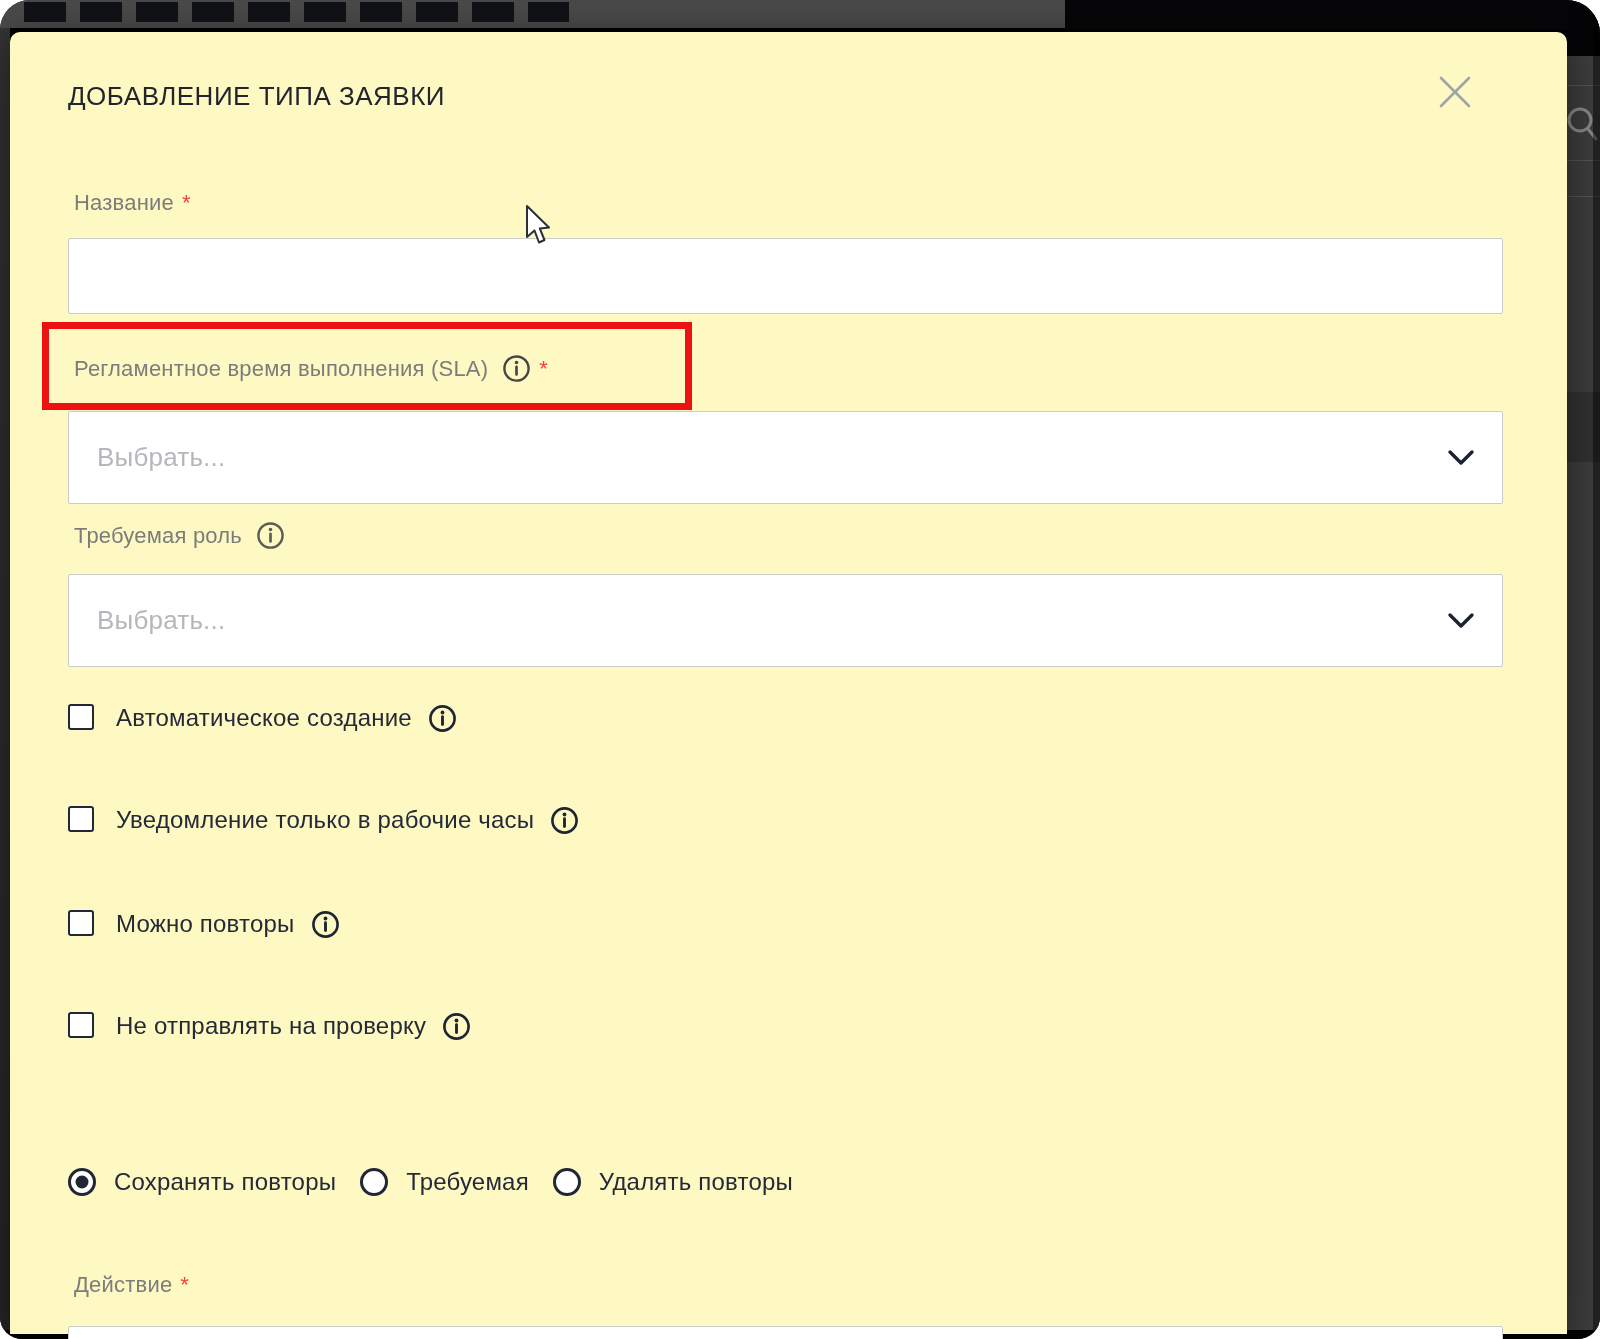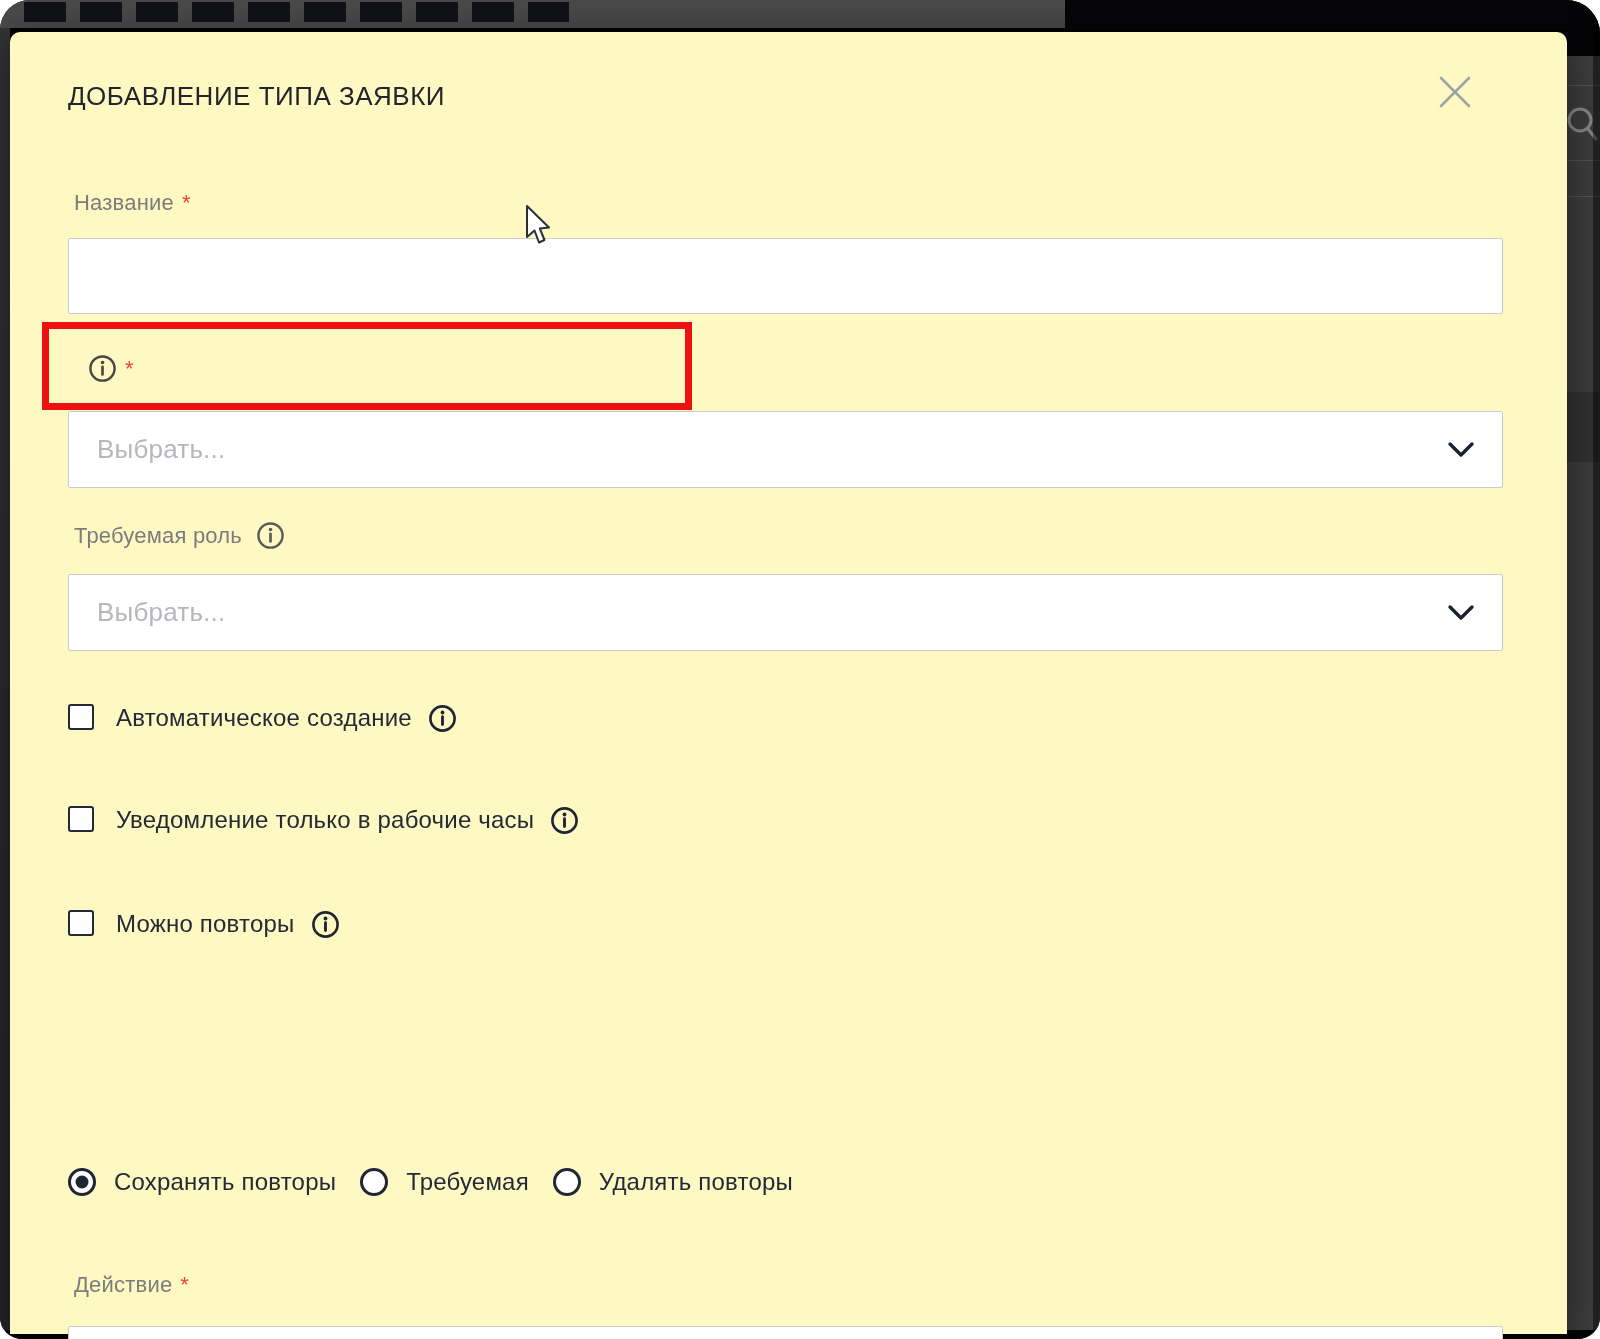--- a/index.html
+++ b/index.html
@@ -40,21 +40,21 @@
   .req{color:#f44336;margin-left:8px;font-size:22px;}
   .label-row{position:absolute;display:flex;align-items:center;margin-left:6px;}
   .info-icon{display:inline-flex;margin-left:14px;}
 
   .text-input{
     position:absolute;left:58px;width:1435px;height:76px;border:1px solid #cbcbcb;
     border-radius:2px;background:#fff;box-sizing:border-box;font-size:26px;color:#333;
     padding:0 28px;outline:none;
   }
   .select-box{
-    position:absolute;left:58px;width:1435px;height:77px;border:1px solid #cbcbcb;
+    position:absolute;left:58px;width:1435px;height:93px;border:1px solid #cbcbcb;
     border-radius:2px;background:#fff;box-sizing:border-box;display:flex;align-items:center;
     padding:0 28px;cursor:pointer;
   }
   .select-placeholder{font-size:26px;color:#b6b6bc;letter-spacing:.2px;}
   .select-chevron{position:absolute;right:26px;top:50%;transform:translateY(-50%);}
 
   .annotation-rect{
     position:absolute;left:32px;top:290px;width:650px;height:88px;
     border:7px solid #ee1111;box-sizing:border-box;pointer-events:none;z-index:20;
   }
@@ -118,20 +118,21 @@
 
     <div class="label-row" style="top:158px;left:58px">
       <span class="field-label">Название</span>
       <span class="req">*</span>
     </div>
     <input class="text-input" style="top: 206px;" type="text" value="">
 
     <div class="annotation-rect"></div>
 
     <div class="label-row" style="top:322px;left:58px">
+      <span class="field-label">Регламентное время выполнения (SLA)</span>
       <svg class="info-icon" style="color:#464646" width="29" height="29" viewBox="0 0 24 24">
         <circle cx="12" cy="12" r="10" fill="none" stroke="currentColor" stroke-width="2"></circle>
         <line x1="12" y1="10.6" x2="12" y2="17" stroke="currentColor" stroke-width="2.2" stroke-linecap="round"></line>
         <circle cx="12" cy="7" r="1.5" fill="currentColor"></circle>
       </svg>
       <span class="req">*</span>
     </div>
     <div class="select-box" style="top:379px" role="combobox">
       <span class="select-placeholder">Выбрать...</span>
       <svg class="select-chevron" width="30" height="18" viewBox="0 0 30 18">
@@ -177,20 +178,29 @@
     <div class="checkbox-row" style="top:878px">
       <div class="checkbox"></div>
       <span class="checkbox-label">Можно повторы</span>
       <svg class="info-icon" width="29" height="29" viewBox="0 0 24 24">
         <circle cx="12" cy="12" r="10" fill="none" stroke="currentColor" stroke-width="2.2"></circle>
         <line x1="12" y1="10.6" x2="12" y2="17" stroke="currentColor" stroke-width="2.4" stroke-linecap="round"></line>
         <circle cx="12" cy="7" r="1.6" fill="currentColor"></circle>
       </svg>
     </div>
 
+    <div class="checkbox-row" style="top:980px">
+      <div class="checkbox"></div>
+      <span class="checkbox-label">Не отправлять на проверку</span>
+      <svg class="info-icon" width="29" height="29" viewBox="0 0 24 24">
+        <circle cx="12" cy="12" r="10" fill="none" stroke="currentColor" stroke-width="2.2"></circle>
+        <line x1="12" y1="10.6" x2="12" y2="17" stroke="currentColor" stroke-width="2.4" stroke-linecap="round"></line>
+        <circle cx="12" cy="7" r="1.6" fill="currentColor"></circle>
+      </svg>
+    </div>
 
 
     <div class="radio-row" style="top:1136px">
       <div class="radio-group">
         <div class="radio selected"></div>
         <span class="radio-label">Сохранять повторы</span>
       </div>
       <div class="radio-group">
         <div class="radio"></div>
         <span class="radio-label">Требуемая</span>

